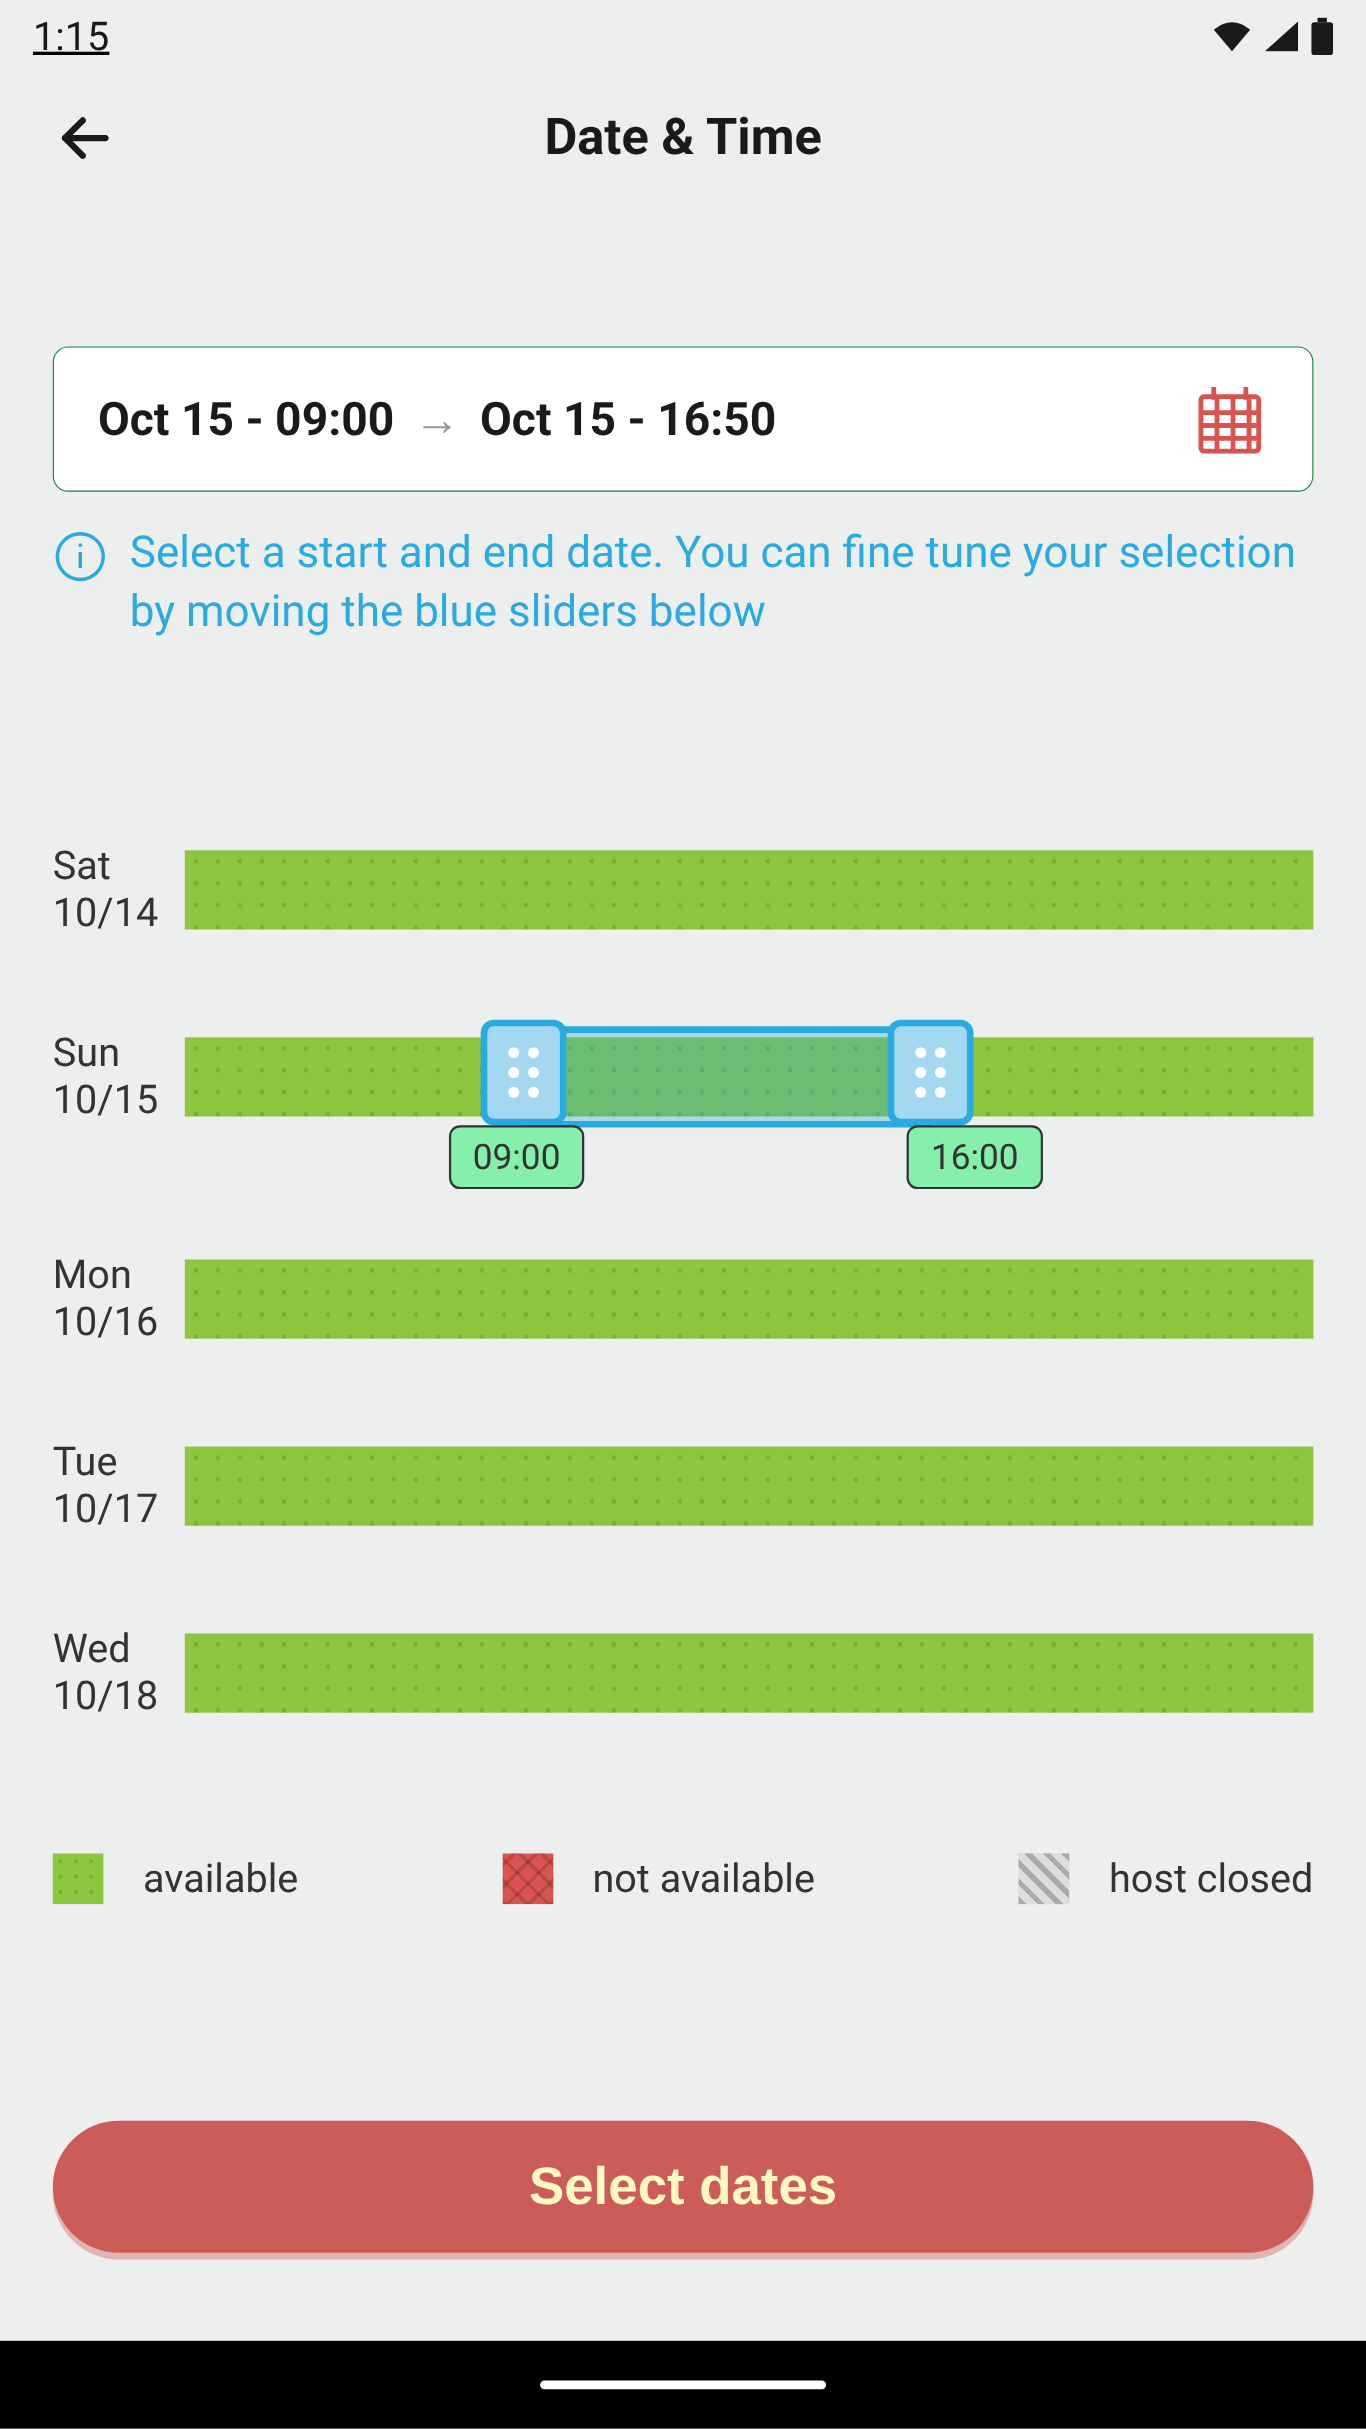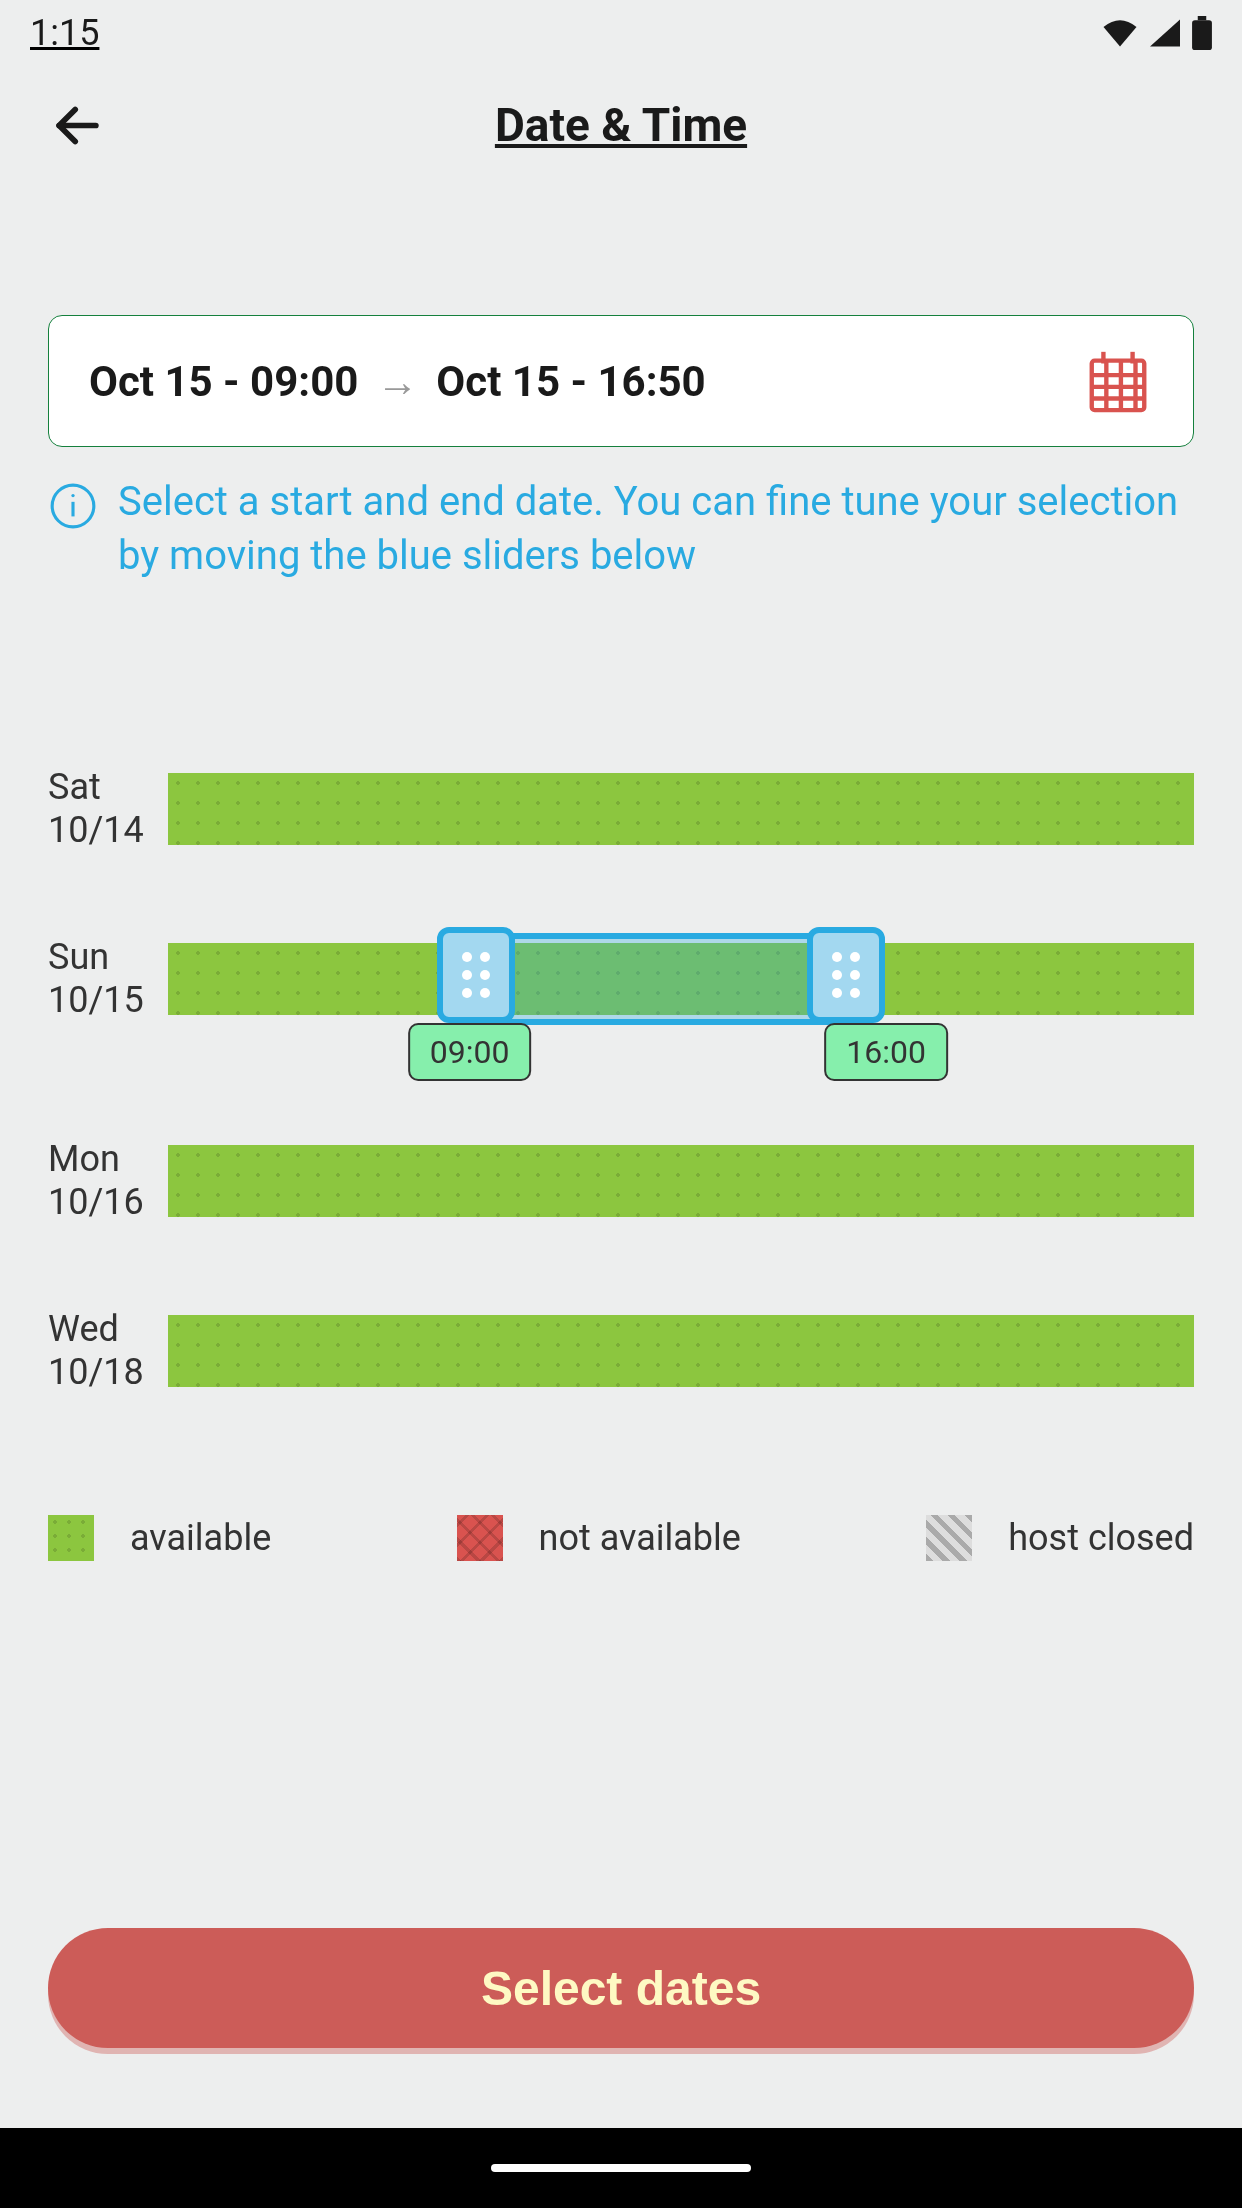--- a/index.html
+++ b/index.html
@@ -43,21 +43,20 @@
       display: flex;
       align-items: center;
       cursor: pointer;
     }
     .page-title {
       flex: 1;
       text-align: center;
       font-size: 46px;
       font-weight: 700;
       color: #1a1a1a;
-      text-decoration: underline;
     }
     .date-range-card {
       margin: 130px 48px 0;
       background: #fff;
       border: 1px solid #15803d;
       border-radius: 14px;
       padding: 30px 40px;
       display: flex;
       align-items: center;
       justify-content: space-between;
@@ -334,20 +333,29 @@
   <div class="day-row">
     <div class="day-label">
       <div>Mon</div>
       <div>10/16</div>
     </div>
     <div class="bar-track">
       <div class="bar"></div>
     </div>
   </div>
 
+  <div class="day-row">
+    <div class="day-label">
+      <div>Tue</div>
+      <div>10/17</div>
+    </div>
+    <div class="bar-track">
+      <div class="bar"></div>
+    </div>
+  </div>
 
   <div class="day-row">
     <div class="day-label">
       <div>Wed</div>
       <div>10/18</div>
     </div>
     <div class="bar-track">
       <div class="bar"></div>
     </div>
   </div>

